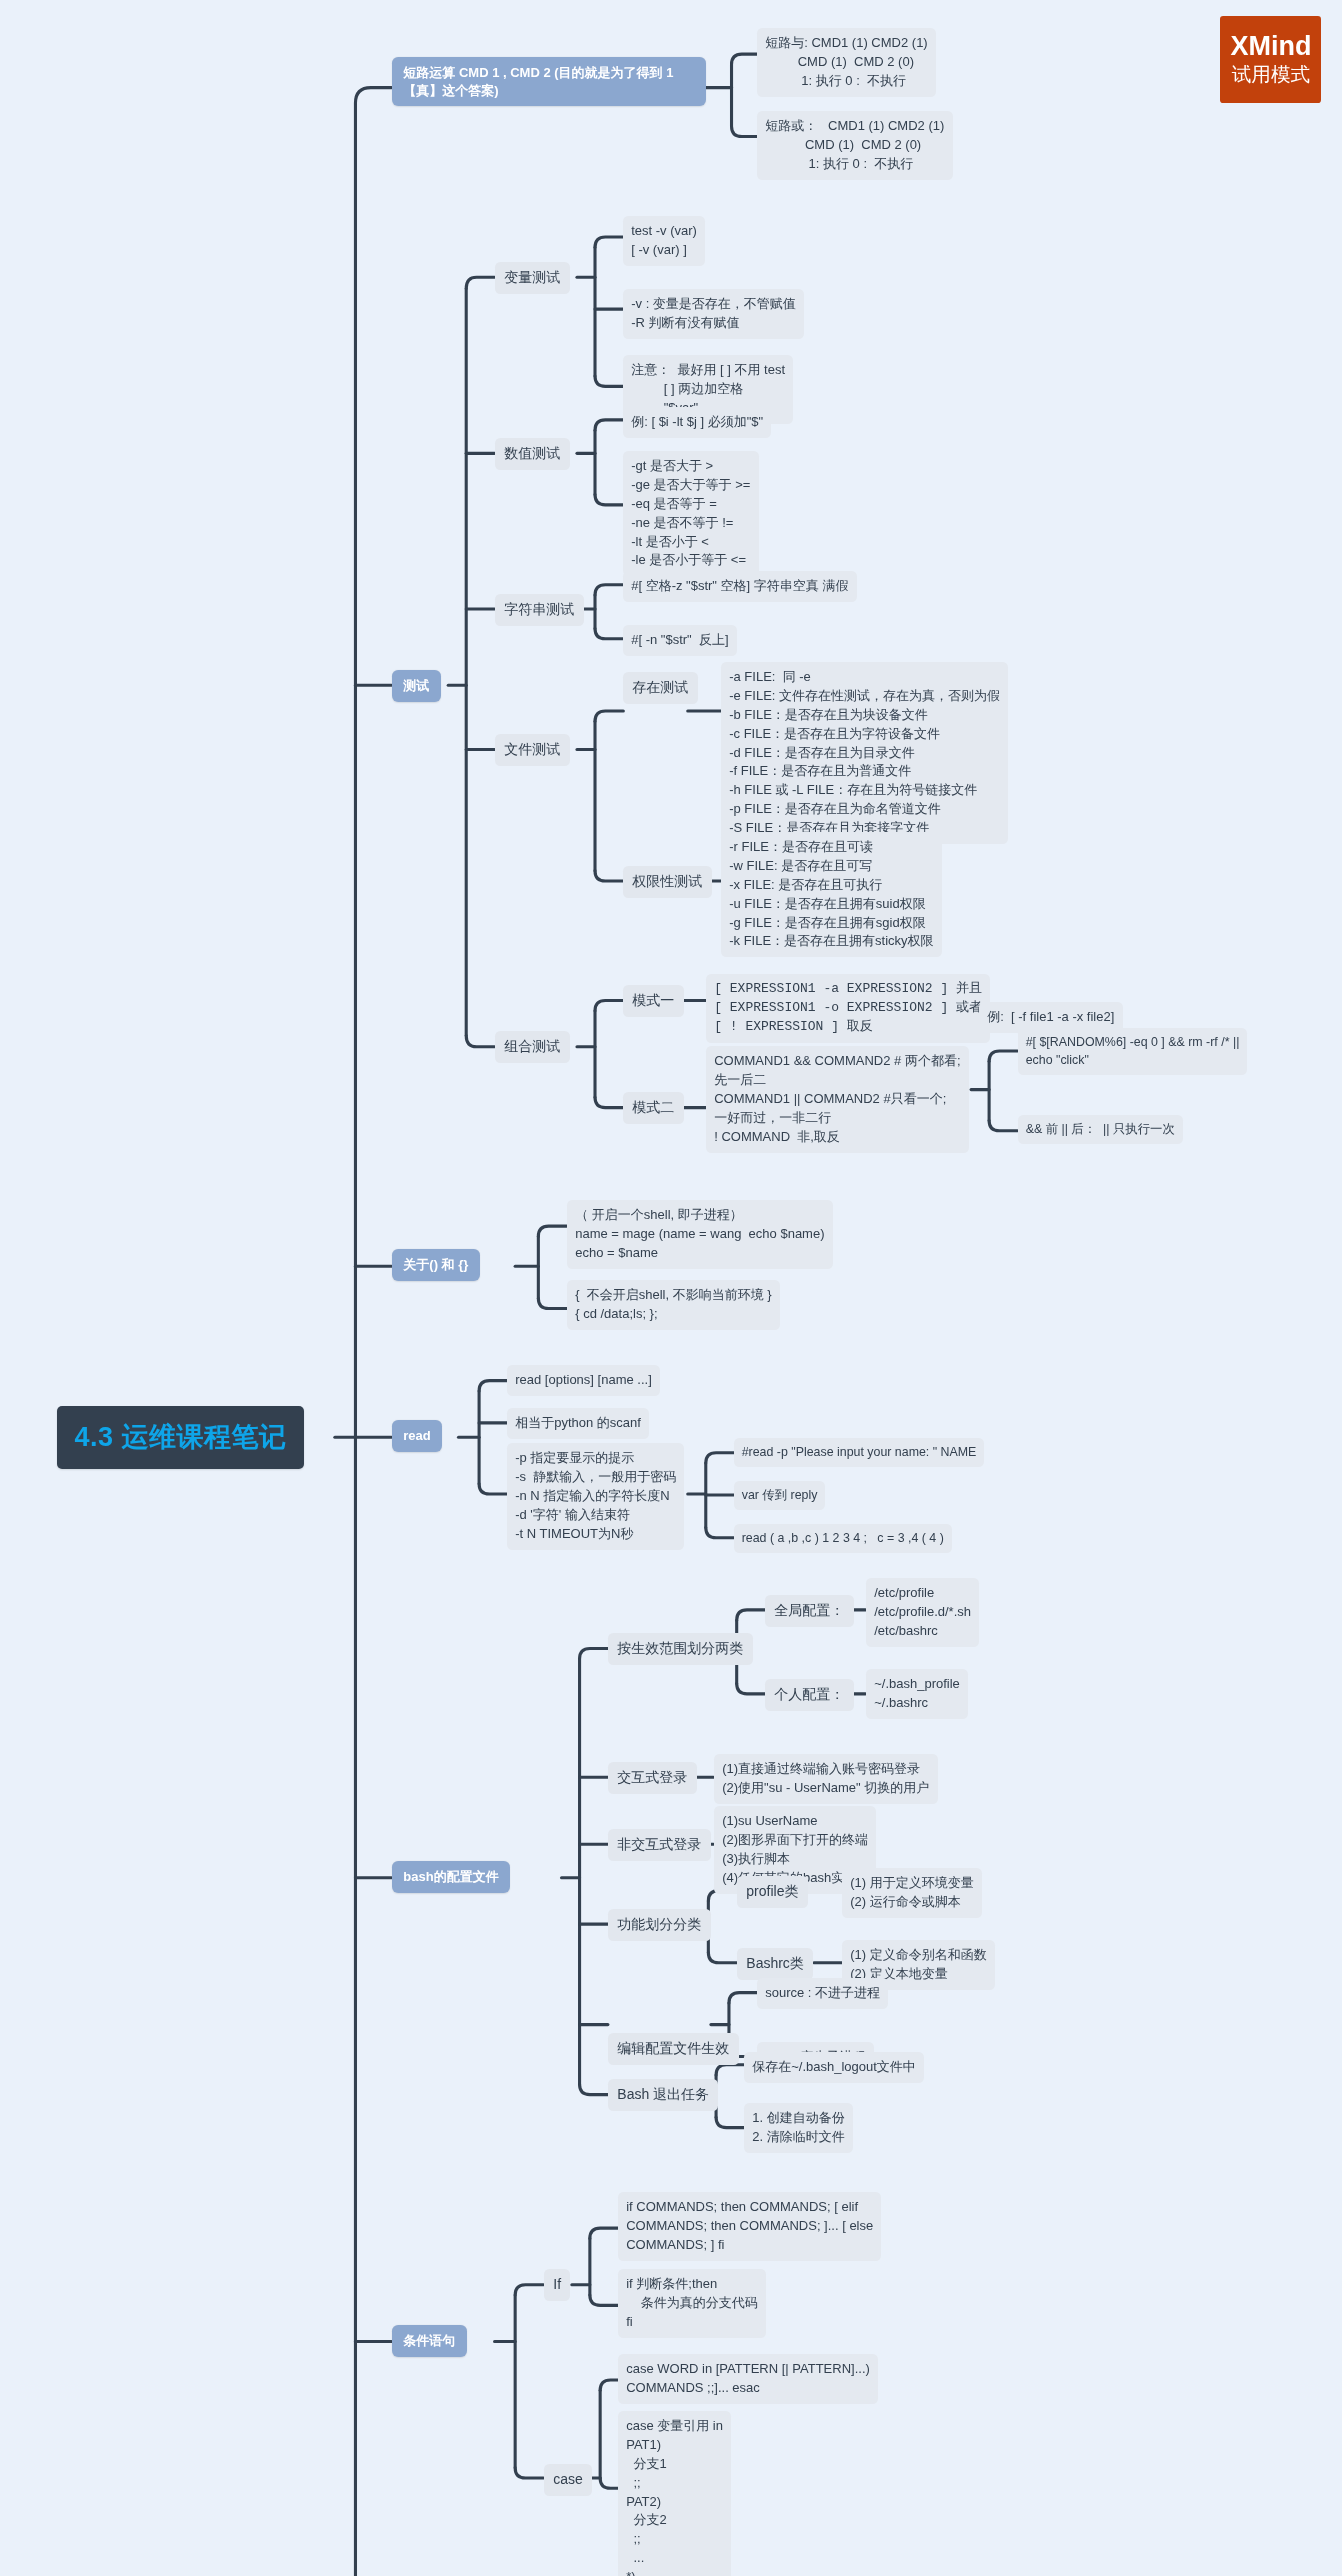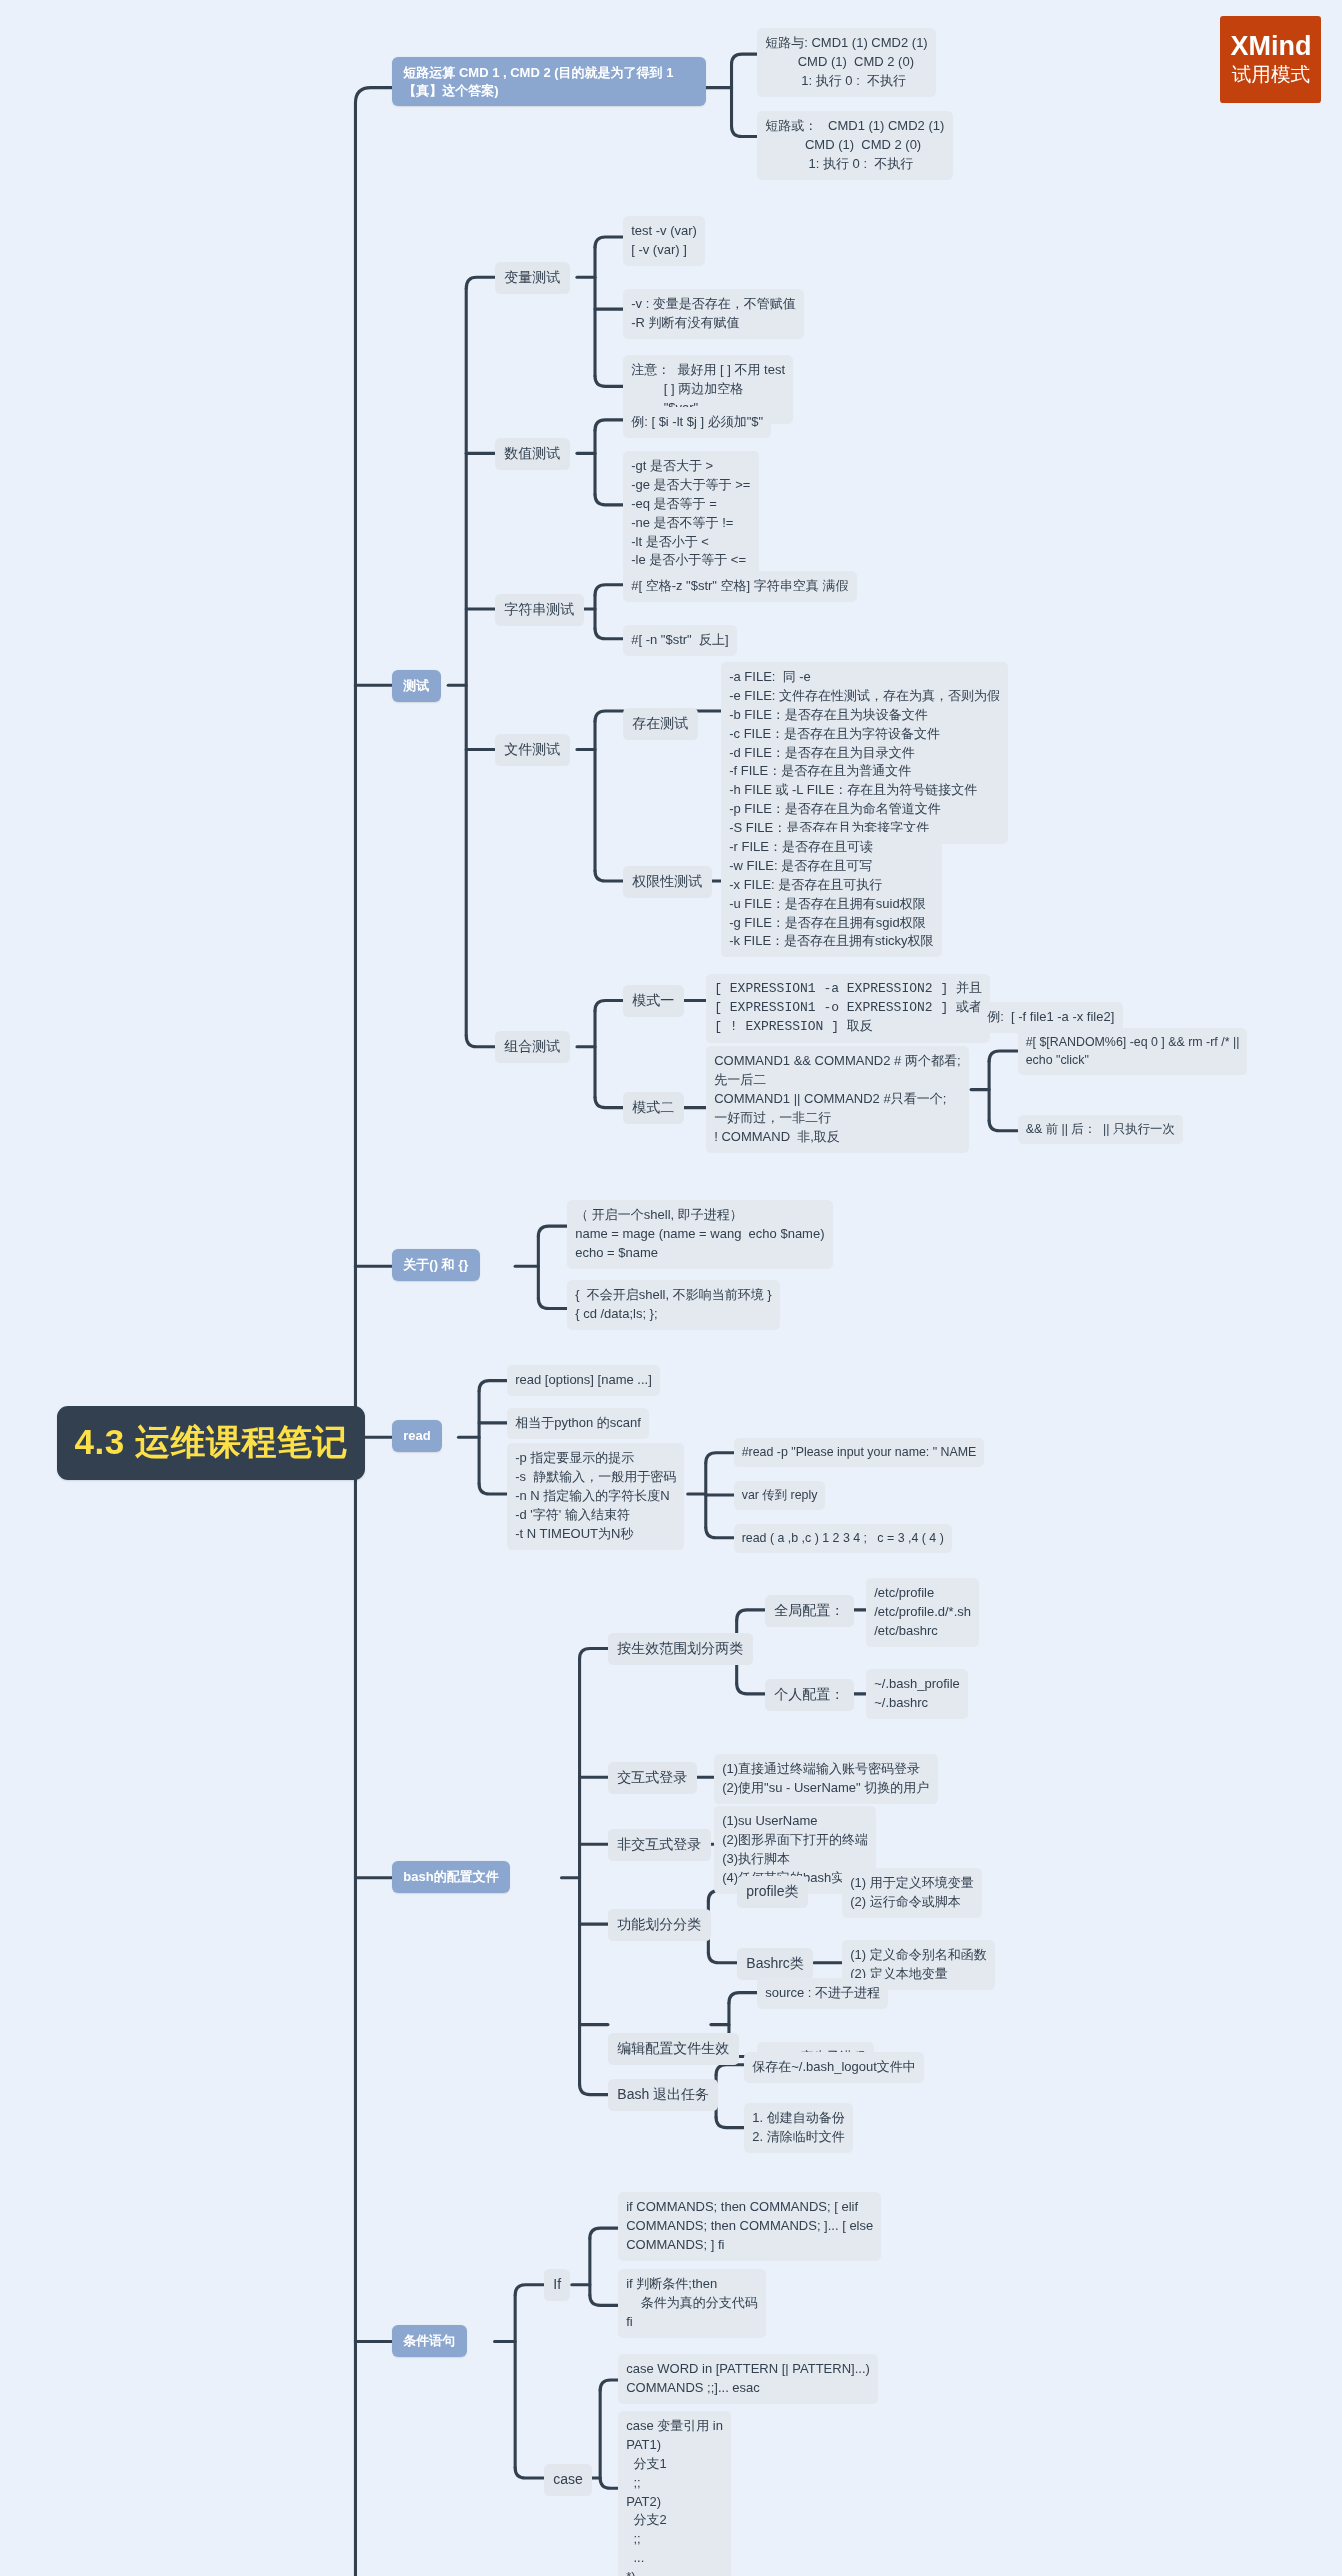--- a/index.html
+++ b/index.html
@@ -10,22 +10,22 @@
     position:relative;
     overflow:hidden;
     color:#33404f;
   }
   #canvas{position:absolute;inset:0;}
   svg#wires{position:absolute;left:0;top:0;width:1342px;height:2870px;pointer-events:none;}
   .node{position:absolute;box-sizing:border-box;}
 
   
   .central{
-    background:#33404f;color:#fde047;border-radius:11px;
-    font-size:35px;font-weight:bold;letter-spacing:0.5px;
+    background:#33404f;color:#0ea5e9;border-radius:5px;
+    font-size:27px;font-weight:bold;letter-spacing:0.5px;
     padding:13.4px 17.5px;white-space:nowrap;
     box-shadow:0 1px 2.1px rgba(0,0,0,.12);
   }
   
   .lv1{
     background:#8ba7cf;color:#fff;border-radius:6.2px;
     font-size:13px;font-weight:bold;padding:7.2px 11.3px;
     box-shadow:0 0.5px 1.5px rgba(0,0,0,.10);
     line-height:1.35;
   }
@@ -229,21 +229,21 @@
 -eq 是否等于 =
 -ne 是否不等于 !=
 -lt 是否小于 &lt;
 -le 是否小于等于 &lt;=</div>
 
   <div class="node lv2" style="left:495px;top:594px;">字符串测试</div>
   <div class="node lv3" style="left:623px;top:571px;">#[ 空格-z "$str" 空格] 字符串空真 满假</div>
   <div class="node lv3" style="left:623px;top:625px;">#[ -n "$str"  反上]</div>
 
   <div class="node lv2" style="left:495px;top:734px;">文件测试</div>
-  <div class="node lv2" style="left:623px;top:708px;">存在测试</div>
+  <div class="node lv2" style="left:623px;top:672px;">存在测试</div>
   <div class="node lv3" style="left:721px;top:662px;">-a FILE:  同 -e
 -e FILE: 文件存在性测试，存在为真，否则为假
 -b FILE：是否存在且为块设备文件
 -c FILE：是否存在且为字符设备文件
 -d FILE：是否存在且为目录文件
 -f FILE：是否存在且为普通文件
 -h FILE 或 -L FILE：存在且为符号链接文件
 -p FILE：是否存在且为命名管道文件
 -S FILE：是否存在且为套接字文件</div>
   <div class="node lv2" style="left:623px;top:866px;">权限性测试</div>

